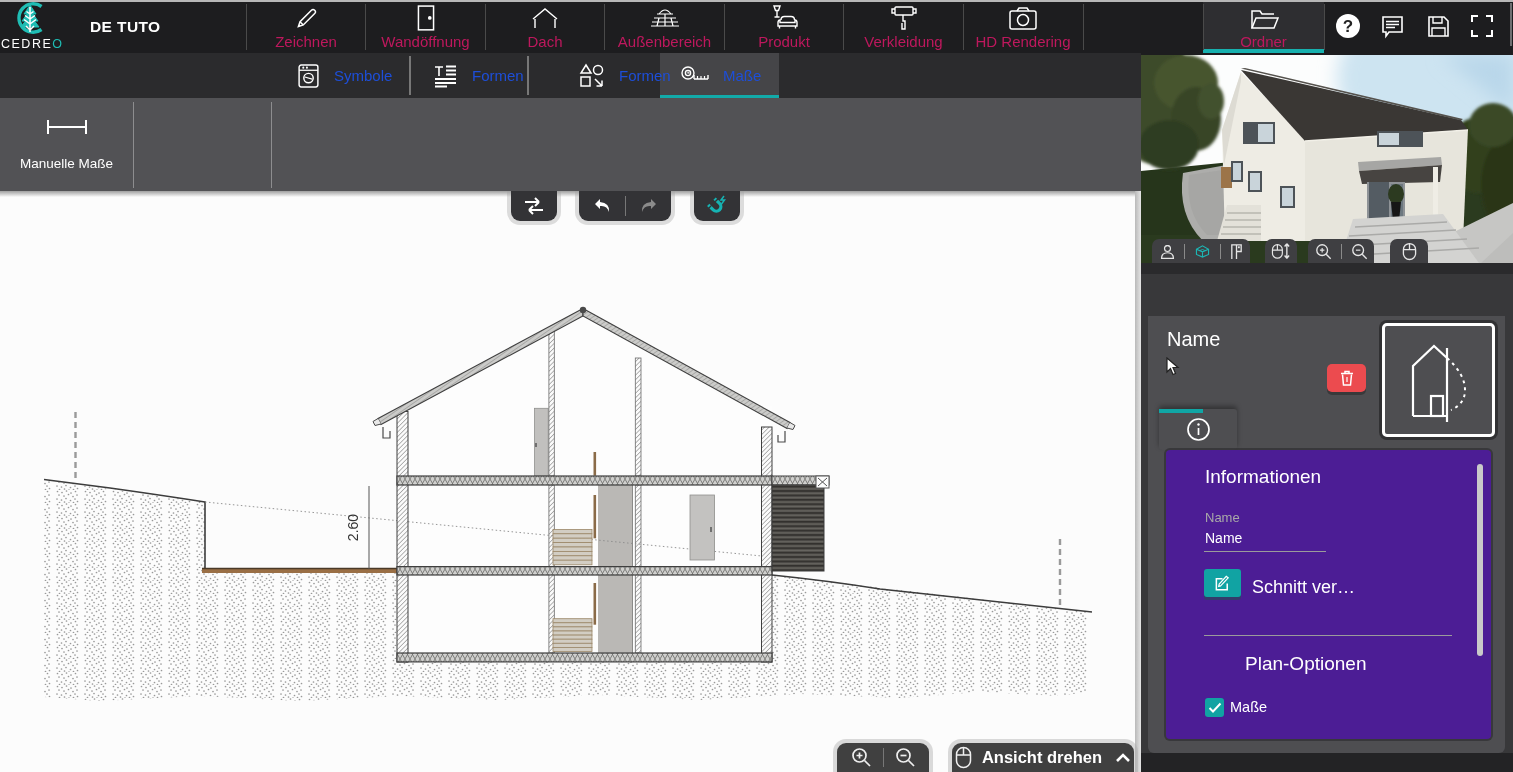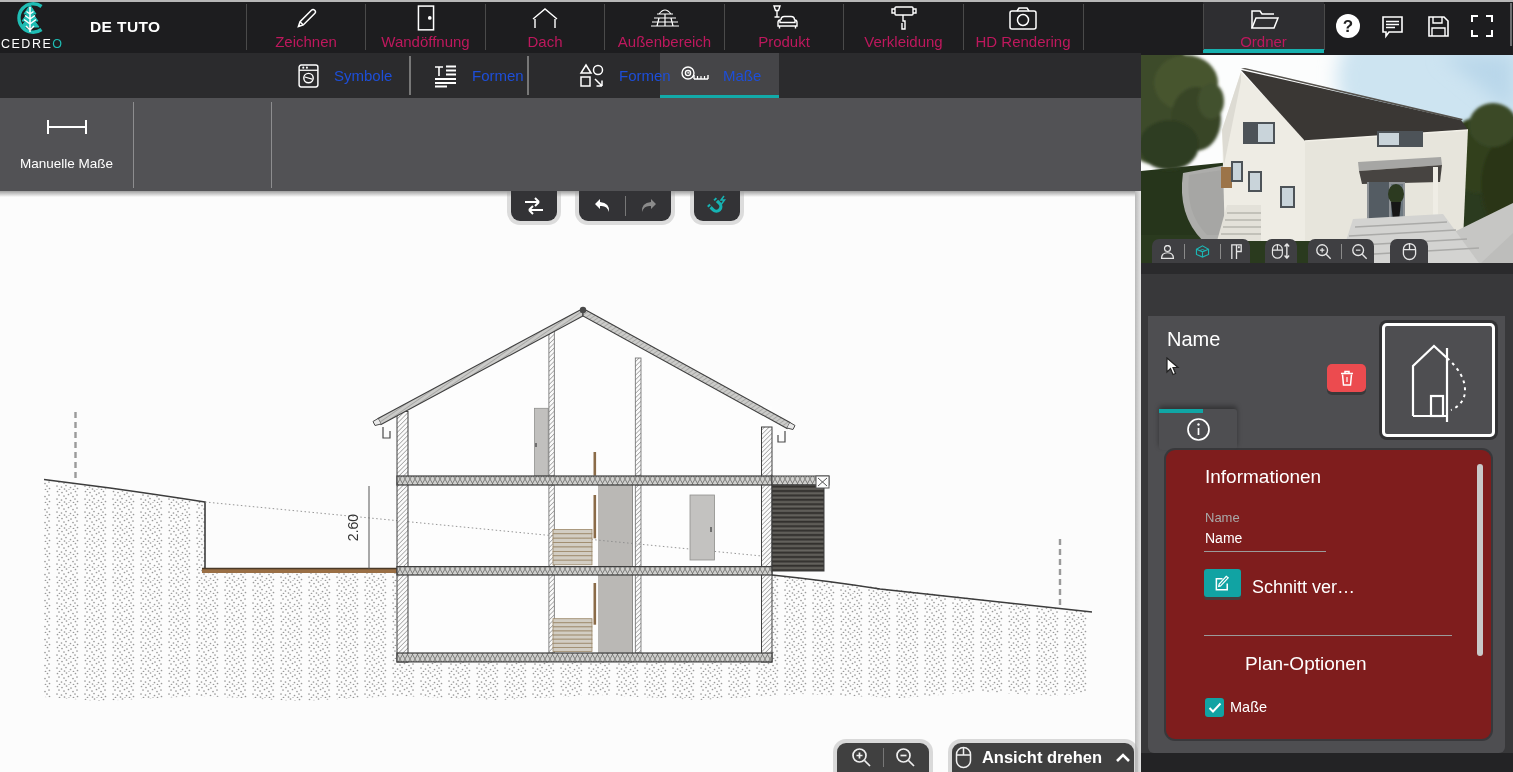--- a/index.html
+++ b/index.html
@@ -52,21 +52,21 @@
   #view3d { position:absolute; left:1141px; top:55px; width:372px; height:208px; overflow:hidden; }
   .vtab { position:absolute; background:#3f3f42; border-radius:7px 7px 0 0;
     display:flex; align-items:center; justify-content:center; }
   #p-bottom { position:absolute; left:1141px; top:753px; width:372px; height:19px; background:#232325; }
   #gr-tab { position:absolute; left:1152px; top:274px; width:177px; height:42px;
     background:#4e4e51; border-top:4px solid #10acab; border-radius:2px 2px 0 0;
     color:#fff; display:flex; align-items:center; box-shadow:0 -3px 5px rgba(0,0,0,.4); }
   #gr-card { position:absolute; left:1148px; top:316px; width:357px; height:437px;
     background:#4e4e51; border-radius:0 0 6px 6px; }
   #info-card { position:absolute; left:1166px; top:450px; width:325px; height:289px;
-    background:#7f1d1d; border-radius:9px; box-shadow:0 0 0 2px rgba(45,45,47,.65); }
+    background:#4c1d95; border-radius:4px; box-shadow:0 0 0 2px rgba(45,45,47,.65); }
   #info-tab { position:absolute; left:1159px; top:409px; width:78px; height:41px;
     background:#4e4e51; border-radius:3px;
     box-shadow:0 -3px 5px rgba(0,0,0,.35); display:flex; align-items:center; justify-content:center; }
   #trashbtn { position:absolute; left:1327px; top:364px; width:39px; height:28px;
     background:#ec4b4f; border-radius:5px; box-shadow:0 3px 0 rgba(40,40,40,.55);
     display:flex; align-items:center; justify-content:center; }
   #housebox { position:absolute; left:1382px; top:323px; width:113px; height:114px;
     border:3px solid #fff; border-radius:5px; box-shadow:0 0 0 3px rgba(42,42,44,.8);
     display:flex; align-items:center; justify-content:center; }
   #editbtn { position:absolute; left:1204px; top:569px; width:37px; height:28px;

